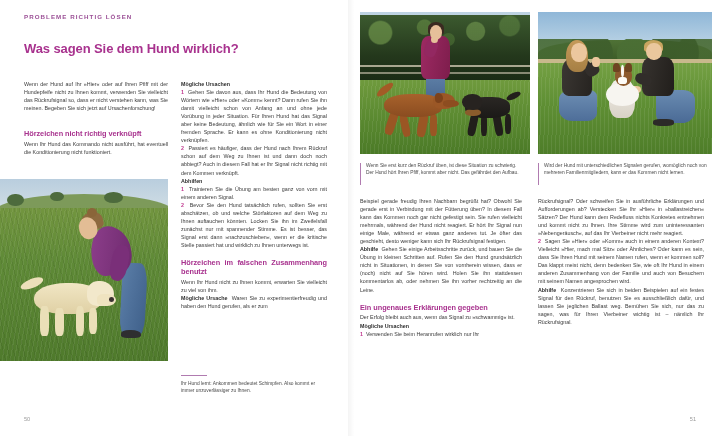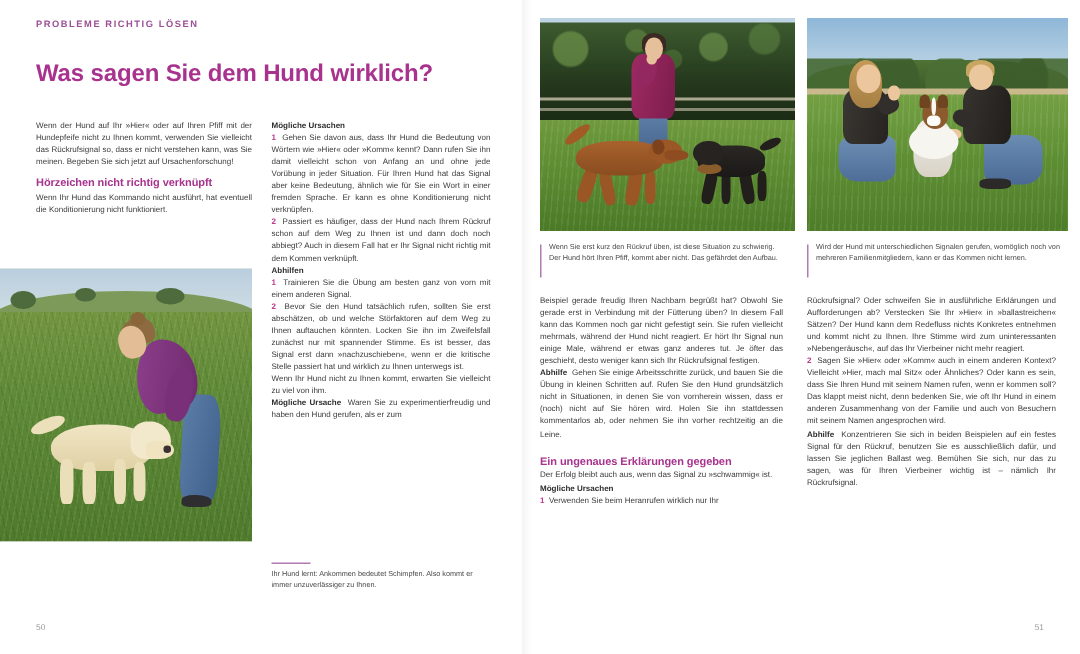--- a/index.html
+++ b/index.html
@@ -24,34 +24,34 @@
   }
 
   
   .kicker{
     position:absolute;left:24px;top:13px;
     font-size:6.2px;letter-spacing:1.05px;font-weight:bold;
     color:#9b4f96;text-transform:uppercase;
   }
   .chapter-title{
     position:absolute;left:24px;top:41px;
-    font-size:16px;font-weight:bold;color:#a8328e;
+    font-size:13px;font-weight:bold;color:#a8328e;
     letter-spacing:-0.1px;
   }
 
   .col{position:absolute;font-size:5.35px;line-height:8.05px;color:#3a3a3a;text-align:justify;}
   .col p{margin:0;}
   .col-l1{left:24px;top:80px;width:144px;}
   .col-l2{left:181px;top:80px;width:146px;}
 
   h3.sub{
     font-size:7.35px;font-weight:bold;color:#a8328e;
     margin:9px 0 1.5px 0;line-height:9.4px;letter-spacing:-0.05px;
   }
-  h3.sub.first{margin-top:5px;}
+  h3.sub.first{margin-top:17px;}
   .runin{font-weight:bold;color:#2e2e2e;}
   .num{color:#c0398f;font-weight:bold;}
 
   
   .photo{position:relative;overflow:hidden;background:#cfd9c8;}
   .photo-left{
     position:absolute;left:0;top:179px;width:168px;height:182px;
   }
 
   .cap{
@@ -429,20 +429,21 @@
       <div class="bun"></div>
     </div>
 
     <div class="col col-l2">
       <p><span class="runin">Mögliche Ursachen</span></p>
       <p><span class="num">1</span>&nbsp; <span>Gehen Sie davon aus, dass Ihr Hund die Bedeutung von Wörtern wie »Hier« oder »Komm« kennt? Dann rufen Sie ihn damit vielleicht schon von Anfang an und ohne jede Vorübung in jeder Situation. Für Ihren Hund hat das Signal aber keine Bedeutung, ähnlich wie für Sie ein Wort in einer fremden Sprache. Er kann es ohne Konditionierung nicht verknüpfen.</span></p>
       <p><span class="num">2</span>&nbsp; <span>Passiert es häufiger, dass der Hund nach Ihrem Rückruf schon auf dem Weg zu Ihnen ist und dann doch noch abbiegt? Auch in diesem Fall hat er Ihr Signal nicht richtig mit dem Kommen verknüpft.</span></p>
       <p><span class="runin">Abhilfen</span></p>
       <p><span class="num">1</span>&nbsp; <span>Trainieren Sie die Übung am besten ganz von vorn mit einem anderen Signal.</span></p>
       <p><span class="num">2</span>&nbsp; <span>Bevor Sie den Hund tatsächlich rufen, sollten Sie erst abschätzen, ob und welche Störfaktoren auf dem Weg zu Ihnen auftauchen könnten. Locken Sie ihn im Zweifelsfall zunächst nur mit spannender Stimme. Es ist besser, das Signal erst dann »nachzuschieben«, wenn er die kritische Stelle passiert hat und wirklich zu Ihnen unterwegs ist.</span></p>
+      <h3 class="sub">Hörzeichen im falschen Zusammenhang benutzt</h3>
       <p>Wenn Ihr Hund nicht zu Ihnen kommt, erwarten Sie vielleicht zu viel von ihm.</p>
       <p><span class="runin">Mögliche Ursache</span>&nbsp; <span>Waren Sie zu experimentierfreudig und haben den Hund gerufen, als er zum</span></p>
     </div>
 
     <div class="cap cap-left">Ihr Hund lernt: Ankommen bedeutet Schimpfen. Also kommt er immer unzuverlässiger zu Ihnen.</div>
     <div class="folio folio-left">50</div>
   </div>
 
   <div class="gutter-shadow"></div>
 

